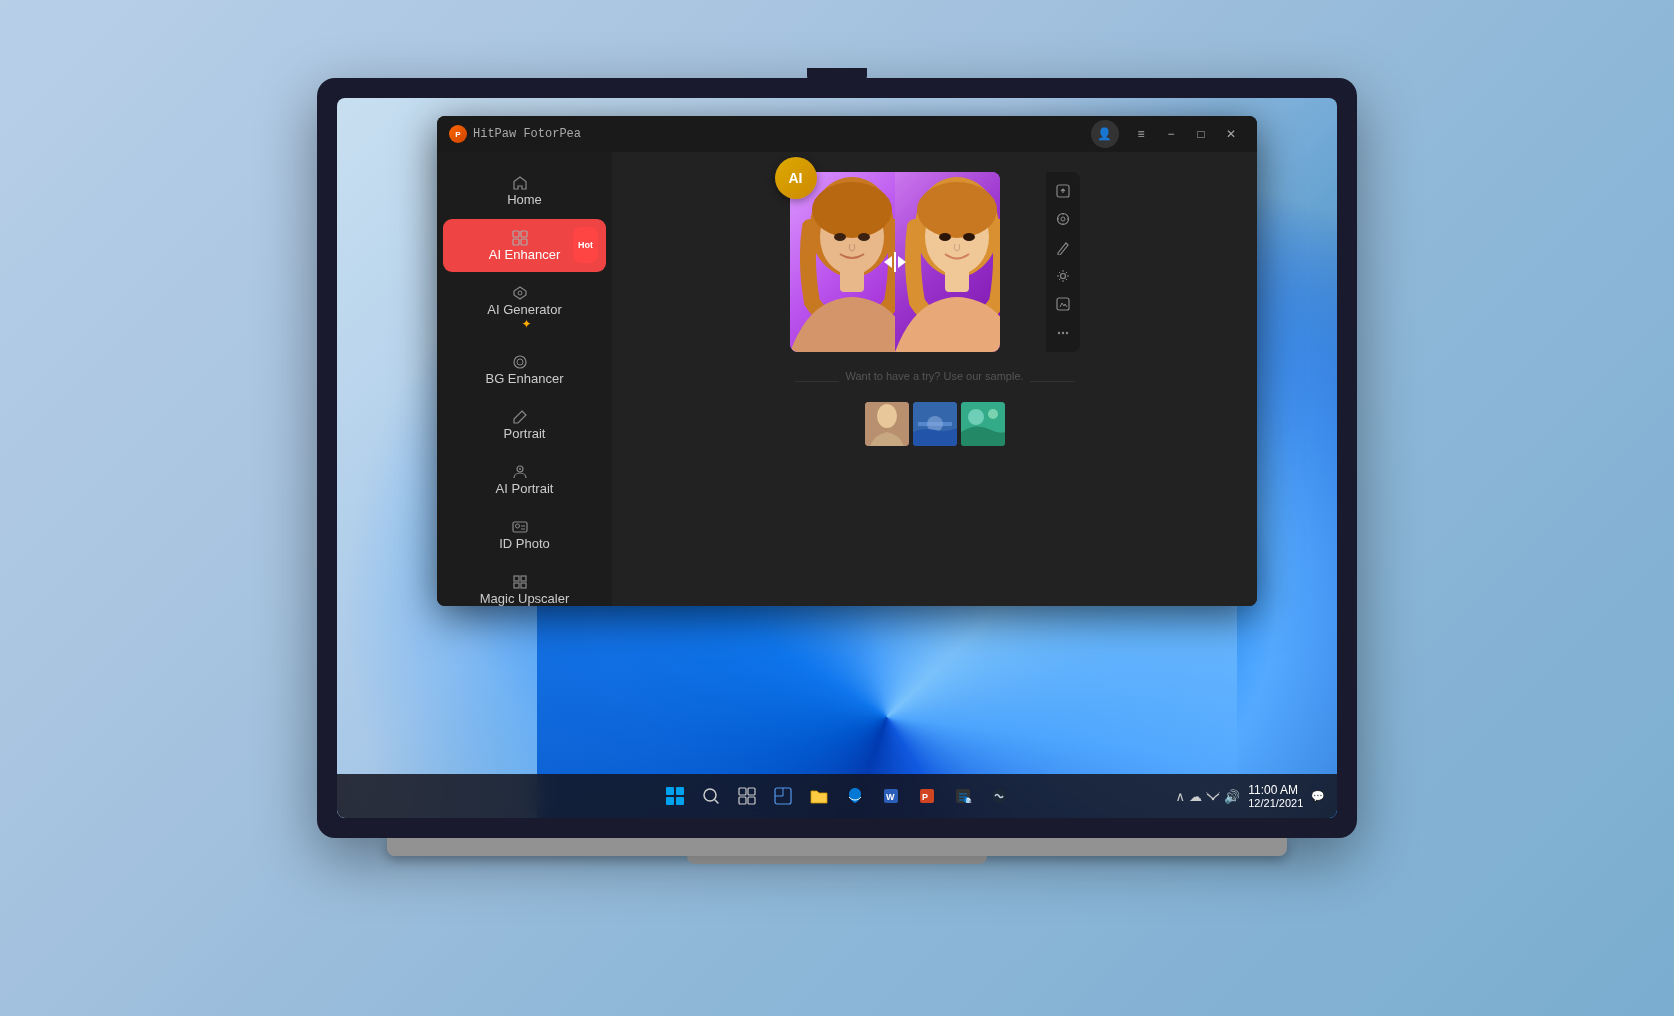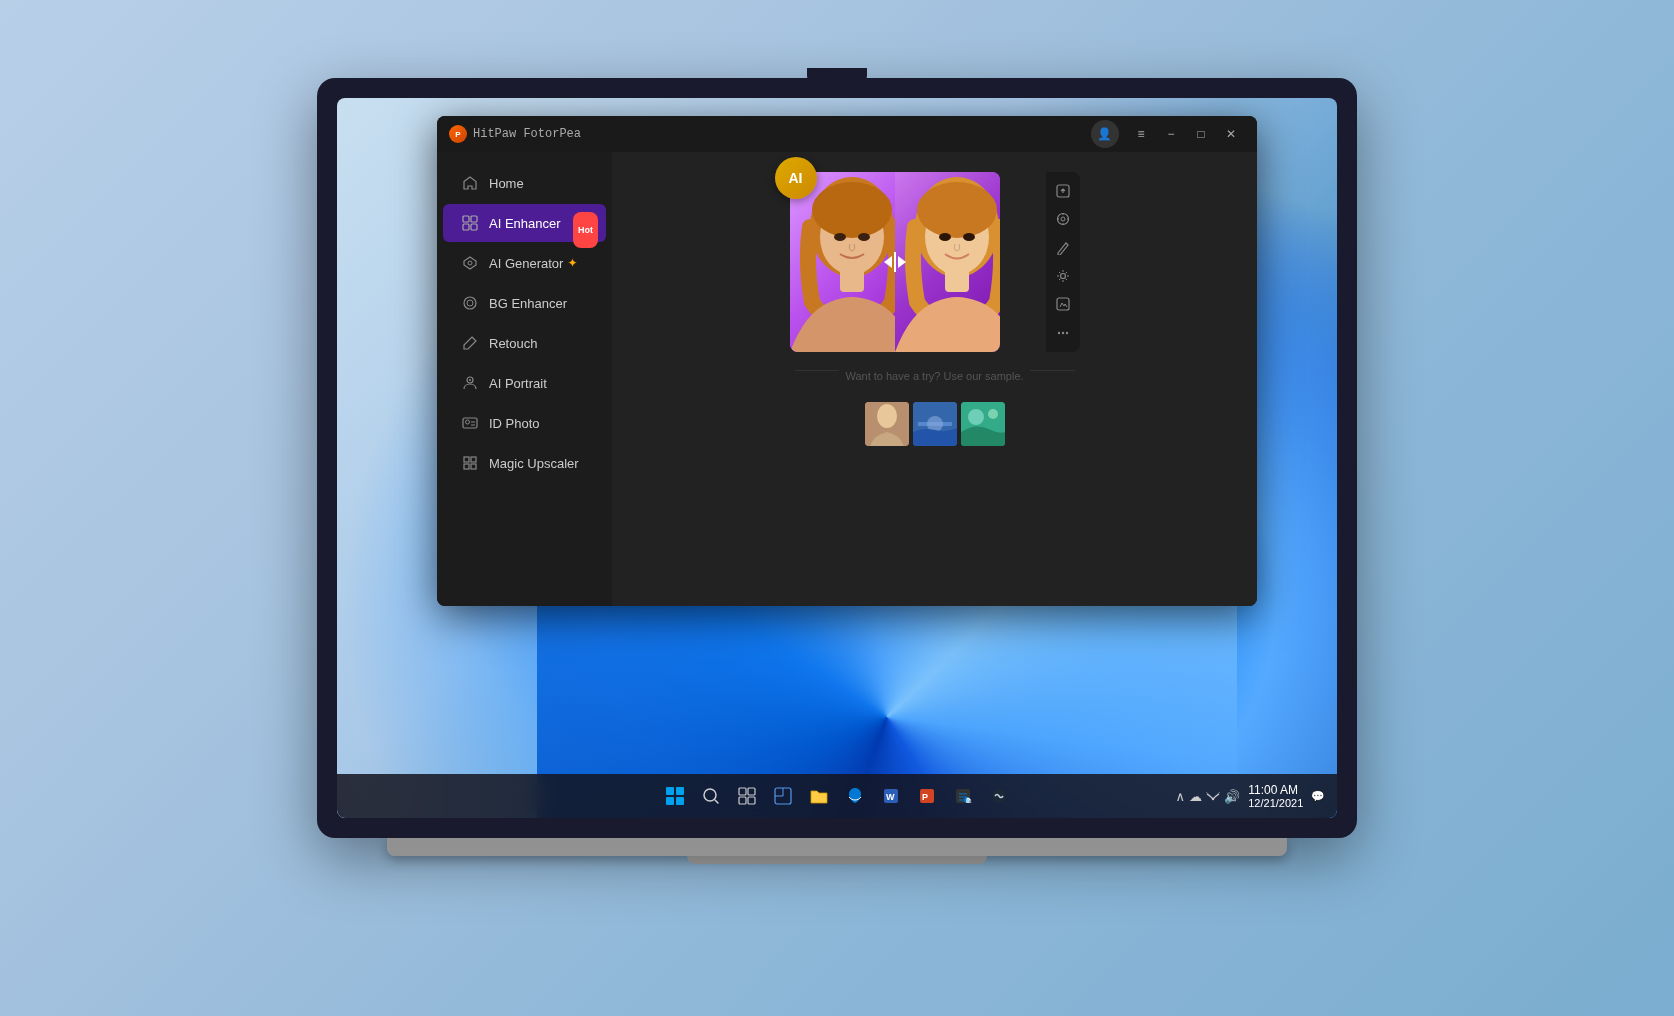--- a/index.html
+++ b/index.html
@@ -172,24 +172,26 @@
     .sidebar-item {
       display: flex;
       align-items: center;
       padding: 10px 18px;
       cursor: pointer;
       color: #ccc;
       font-size: 13px;
       border-radius: 6px;
       margin: 2px 6px;
       position: relative;
+      flex-direction: column;
     }
     .sidebar-item.active {
-      background: #4c1d95;
+      background: #ef4444;
       color: white;
+      border-radius: 9px;
     }
 
     .sidebar-item-icon {
       width: 18px;
       height: 18px;
       margin-right: 10px;
       display: flex;
       align-items: center;
       justify-content: center;
       font-size: 14px;
@@ -518,21 +520,21 @@
               </span>
               <span>BG Enhancer</span>
             </div>
 
             <div class="sidebar-item">
               <span class="sidebar-item-icon">
                 <svg width="16" height="16" viewBox="0 0 16 16" fill="none">
                   <path d="M10 2l4 4-8 8H2v-4L10 2z" stroke="#888" stroke-width="1.2" fill="none"></path>
                 </svg>
               </span>
-              <span>Retouch</span>
+              <span>Portrait</span>
             </div>
 
             <div class="sidebar-item">
               <span class="sidebar-item-icon">
                 <svg width="16" height="16" viewBox="0 0 16 16" fill="none">
                   <circle cx="8" cy="5" r="3" stroke="#888" stroke-width="1.2"></circle>
                   <path d="M2 14c0-3 2.7-5 6-5s6 2 6 5" stroke="#888" stroke-width="1.2"></path>
                   <circle cx="8" cy="5" r="1" fill="#888"></circle>
                 </svg>
               </span>
@@ -667,21 +669,21 @@
                     <circle cx="7" cy="7" r="1.2" fill="#888"></circle>
                     <circle cx="11" cy="7" r="1.2" fill="#888"></circle>
                   </svg>
                 </div>
               </div>
             </div>
 
 
             <div style="display:flex;flex-direction:column;align-items:center;margin-top:4px;">
 
-              <div style="width:280px;display:flex;align-items:flex-start;gap:6px;margin-bottom:20px;">
+              <div style="width:280px;display:flex;align-items:flex-end;gap:6px;margin-bottom:20px;">
                 <div style="flex:1;height:1px;background:#333;"></div>
                 <span style="color:#555;font-size:11px;">Want to have a try? Use our sample.</span>
                 <div style="flex:1;height:1px;background:#333;"></div>
               </div>
               <div class="sample-images">
                 <div class="sample-thumb sample-thumb-1">
                   <svg width="44" height="44" viewBox="0 0 44 44">
                     <rect width="44" height="44" fill="#b89070"></rect>
                     <ellipse cx="22" cy="14" rx="10" ry="12" fill="#e8c89a"></ellipse>
                     <path d="M5 44 Q10 32 22 30 Q34 32 39 44Z" fill="#c8a880"></path>

